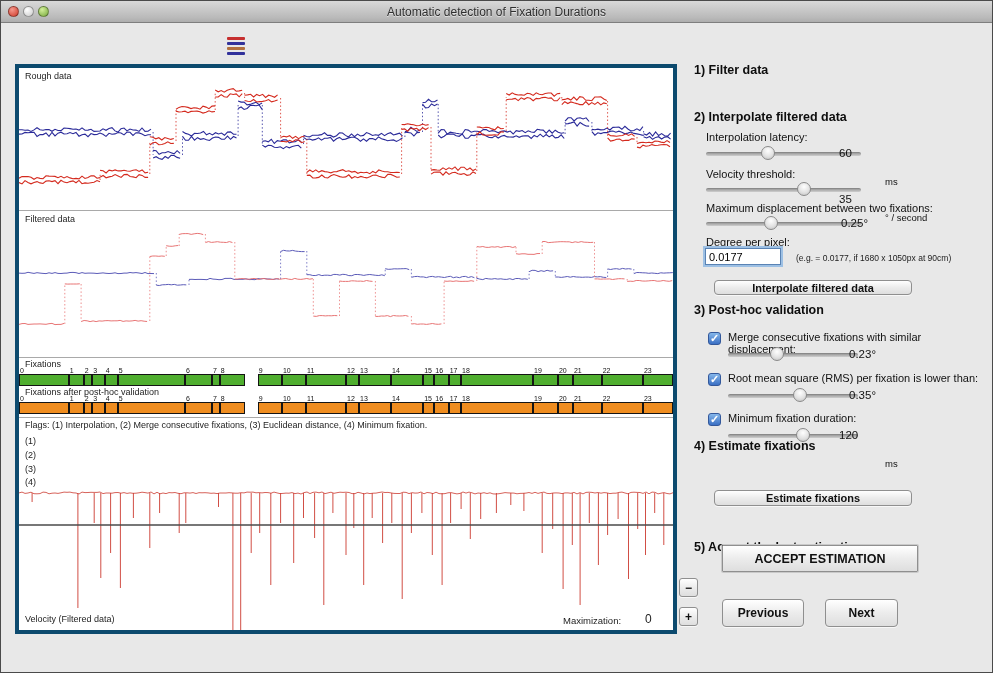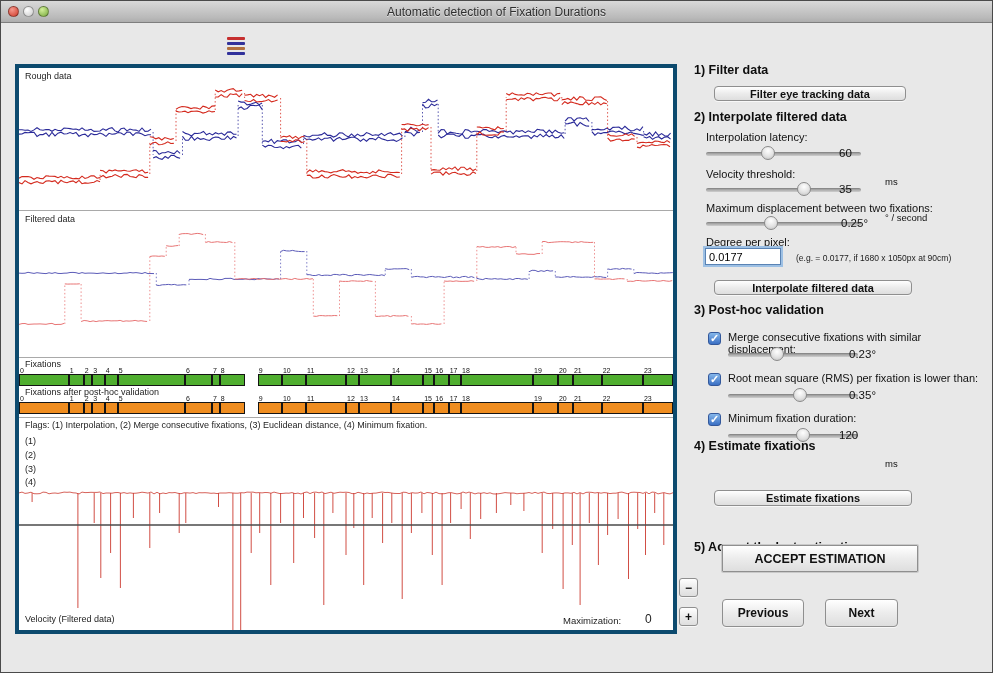--- a/index.html
+++ b/index.html
@@ -216,38 +216,37 @@
         <path d="M0.0 7.9L3.0 7.1L6.0 8.4L9.0 8.0L12.0 7.2L15.0 8.7L18.0 8.8L21.0 8.6L24.0 7.1L27.0 7.4L30.0 8.8L33.0 8.2L36.0 8.0L39.0 8.4L42.0 7.8L45.0 7.1L48.0 7.3L51.0 7.1L54.0 7.8L57.0 8.0L60.0 9.0L63.0 7.1L66.0 7.6L69.0 7.5L72.0 7.3L75.0 7.4L78.0 7.4L81.0 7.0L84.0 8.6L87.0 8.0L90.0 8.0L93.0 8.2L96.0 7.6L99.0 7.5L102.0 8.2L105.0 7.6L108.0 8.4L111.0 7.9L114.0 8.3L117.0 8.2L120.0 7.8L123.0 7.2L126.0 7.6L129.0 8.1L132.0 7.0L135.0 8.9L138.0 7.3L141.0 8.8L144.0 8.0L147.0 8.6L150.0 7.6L153.0 7.8L156.0 7.5L159.0 8.3L162.0 8.7L165.0 7.8L168.0 7.8L171.0 8.1L174.0 7.6L177.0 8.5L180.0 7.7L183.0 7.8L186.0 7.7L189.0 7.9L192.0 8.3L195.0 8.1L198.0 8.6L201.0 8.0L204.0 8.0L207.0 8.0L210.0 7.7L213.0 7.9L216.0 8.2L219.0 8.2L222.0 7.7L225.0 7.9L228.0 7.1L231.0 7.2L234.0 7.1L237.0 7.8L240.0 7.6L243.0 7.9L246.0 7.5L249.0 7.6L252.0 8.2L255.0 7.1L258.0 7.9L261.0 8.6L264.0 8.4L267.0 8.1L270.0 8.2L273.0 7.6L276.0 8.6L279.0 8.1L282.0 9.0L285.0 7.6L288.0 7.0L291.0 8.6L294.0 7.3L297.0 7.1L300.0 7.8L303.0 7.0L306.0 8.6L309.0 7.9L312.0 7.2L315.0 8.3L318.0 7.7L321.0 7.2L324.0 7.4L327.0 7.2L330.0 7.5L333.0 8.6L336.0 8.6L339.0 7.3L342.0 8.0L345.0 8.9L348.0 8.0L351.0 8.6L354.0 8.2L357.0 8.1L360.0 7.5L363.0 7.0L366.0 7.5L369.0 7.4L372.0 7.9L375.0 8.4L378.0 8.5L381.0 8.5L384.0 7.2L387.0 7.4L390.0 8.6L393.0 7.7L396.0 8.1L399.0 8.0L402.0 7.0L405.0 8.8L408.0 7.5L411.0 7.8L414.0 8.6L417.0 7.2L420.0 8.6L423.0 8.8L426.0 8.6L429.0 7.8L432.0 7.6L435.0 8.3L438.0 8.9L441.0 8.4L444.0 7.0L447.0 8.1L450.0 7.1L453.0 7.8L456.0 8.9L459.0 8.0L462.0 8.3L465.0 7.7L468.0 8.5L471.0 7.8L474.0 8.9L477.0 9.0L480.0 8.7L483.0 8.2L486.0 7.6L489.0 7.9L492.0 8.0L495.0 8.1L498.0 8.8L501.0 8.4L504.0 8.3L507.0 8.1L510.0 7.5L513.0 8.4L516.0 7.3L519.0 8.4L522.0 7.6L525.0 7.1L528.0 8.4L531.0 8.6L534.0 8.0L537.0 7.9L540.0 8.0L543.0 8.6L546.0 7.9L549.0 7.9L552.0 8.3L555.0 7.4L558.0 8.9L561.0 7.6L564.0 8.9L567.0 7.4L570.0 7.2L573.0 7.4L576.0 8.0L579.0 7.5L582.0 8.2L585.0 7.6L588.0 7.9L591.0 8.6L594.0 8.2L597.0 8.2L600.0 7.4L603.0 7.1L606.0 8.0L609.0 8.8L612.0 7.4L615.0 7.2L618.0 7.4L621.0 7.5L624.0 8.4L627.0 7.0L630.0 8.8L633.0 7.1L636.0 7.3L639.0 8.9L642.0 8.2L645.0 7.6L648.0 8.5L651.0 8.9L654.0 7.7" fill="none" stroke="#cc3a30" stroke-width="0.8"></path>
         <path d="M13.1 8L13.1 17.0M58.9 8L58.9 123.0M75.2 8L75.2 38.0M81.8 8L81.8 93.0M91.6 8L91.6 68.0M101.4 8L101.4 103.0M114.4 8L114.4 33.0M130.8 8L130.8 63.0M140.6 8L140.6 28.0M160.2 8L160.2 48.0M166.8 8L166.8 38.0M199.5 8L199.5 22.0M213.9 8L213.9 145.0M221.7 8L221.7 145.0M232.2 8L232.2 68.0M240.7 8L240.7 48.0M251.8 8L251.8 100.0M261.6 8L261.6 38.0M274.7 8L274.7 78.0M284.5 8L284.5 33.0M295.6 8L295.6 53.0M304.8 8L304.8 120.0M313.9 8L313.9 28.0M327.0 8L327.0 70.0M334.8 8L334.8 43.0M344.7 8L344.7 100.0M353.2 8L353.2 33.0M363.6 8L363.6 58.0M372.8 8L372.8 38.0M383.2 8L383.2 114.0M392.4 8L392.4 48.0M402.9 8L402.9 28.0M413.3 8L413.3 70.0M423.1 8L423.1 100.0M431.6 8L431.6 38.0M442.1 8L442.1 24.0M451.3 8L451.3 54.0M461.7 8L461.7 34.0M477.4 8L477.4 28.0M491.8 8L491.8 20.0M504.9 8L504.9 26.0M523.2 8L523.2 68.0M533.7 8L533.7 44.0M544.1 8L544.1 104.0M553.3 8L553.3 60.0M561.1 8L561.1 120.0M570.3 8L570.3 38.0M579.4 8L579.4 80.0M588.6 8L588.6 50.0M599.1 8L599.1 34.0M609.5 8L609.5 94.0M618.7 8L618.7 44.0M626.5 8L626.5 70.0M635.7 8L635.7 28.0M644.8 8L644.8 60.0" fill="none" stroke="#cc3a30" stroke-width="0.9"></path>
         <line x1="0" x2="654" y1="40" y2="40" stroke="#4a4a4a" stroke-width="1.6"></line>
       </svg>
     <div class="plabel" style="left:6px;top:546px;">Velocity (Filtered data)</div>
     <div class="maxlabel" style="left:544px;top:547px;">Maximization:</div>
     <div class="maxval" style="left:626px;top:544px;">0</div>
   </div>
 
   <div class="h" style="left:693px;top:62px;">1) Filter data</div>
-  <div class="btn" style="left:713px;top:85px;width:192px;height:15px;">Filter eye tracking data</div>
 
   <div class="h" style="left:693px;top:109px;">2) Interpolate filtered data</div>
 
   <div class="lbl" style="left:705px;top:130px;">Interpolation latency:</div>
   <div class="slider" style="left:705px;top:145px;width:155px;">
     <div class="track"></div>
     <div class="thumb" style="left: 40%;"></div>
   </div>
   <div class="val" style="left:838px;top:146px;width:30px;">60</div>
   <div class="unit" style="left:884px;top:147px;">ms</div>
 
   <div class="lbl" style="left:705px;top:167px;">Velocity threshold:</div>
   <div class="slider" style="left:705px;top:181px;width:155px;">
     <div class="track"></div>
     <div class="thumb" style="left: 63%;"></div>
   </div>
-  <div class="val" style="left:838px;top:182px;width:30px;">35</div>
+  <div class="val" style="left:838px;top:192px;width:30px;">35</div>
   <div class="unit" style="left:884px;top:183px;">° / second</div>
 
   <div class="lbl" style="left:705px;top:201px;">Maximum displacement between two fixations:</div>
   <div class="slider" style="left:705px;top:215px;width:155px;">
     <div class="track"></div>
     <div class="thumb" style="left: 42%;"></div>
   </div>
   <div class="val" style="left:840px;top:216px;width:46px;">0.25°</div>
 
   <div class="lbl" style="left:705px;top:235px;">Degree per pixel:</div>

